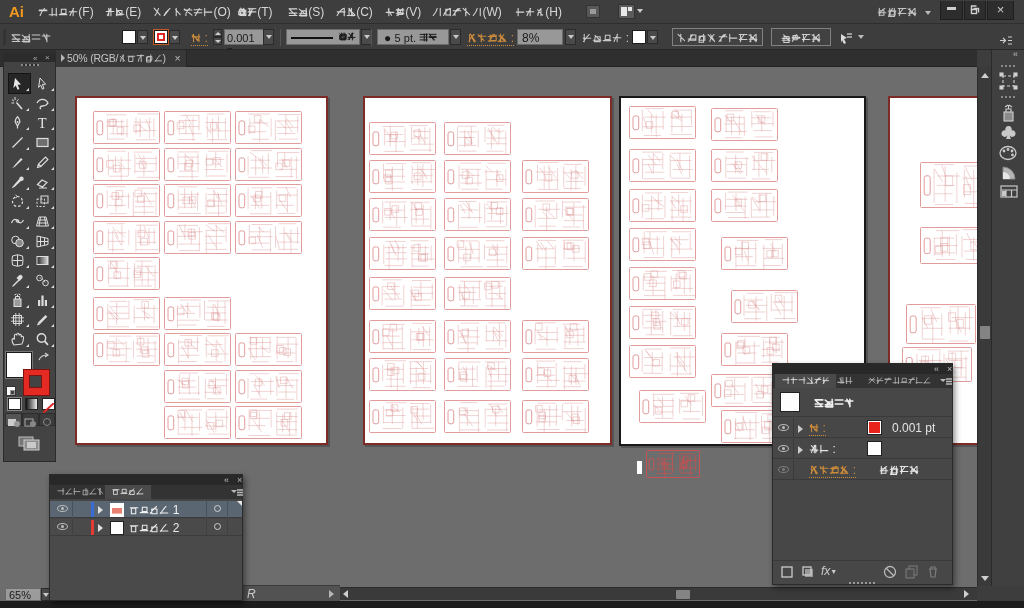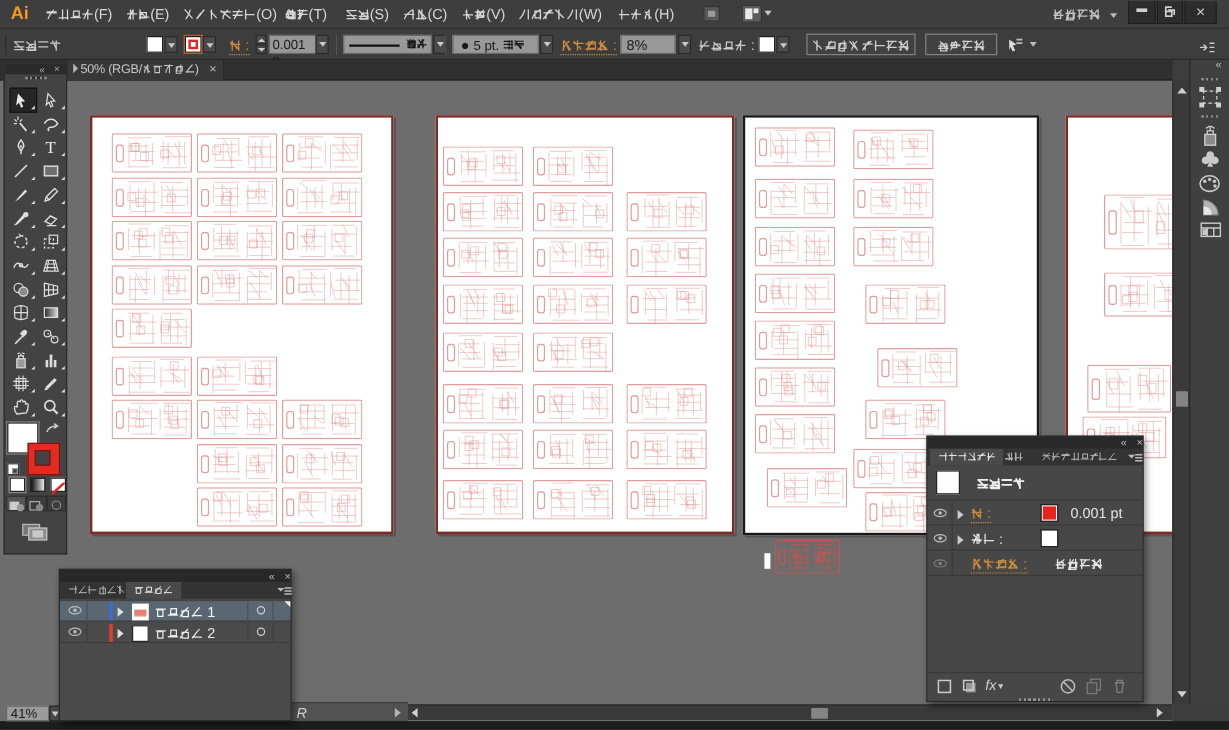--- a/index.html
+++ b/index.html
@@ -733,21 +733,21 @@
   <span class="arrlf" style="left:3px;top:2px"></span>
   <span class="sthumb" style="left:336px;top:2px;width:14px;height:9px"></span>
   <span class="arrrt" style="left:624px;top:2px"></span>
 </div>
 <div class="abs" id="statusstrip" style="left:243px;top:585px;width:97px;height:16px;background:#525252;border-top:1px solid #3a3a3a">
   <span style="position:absolute;left:4px;top:1px;font-size:12px;color:#cfcfcf;font-style:italic">R</span>
   <span class="arrrt" style="left:86px;top:4px;border-left-color:#b5b5b5"></span>
 </div>
 <div class="abs" id="bottombar"></div>
 <div class="abs" id="zoombox" style="left:5px;top:588px;width:44px;height:13px">
-  <span class="abs" style="left:0;top:0;width:36px;height:13px;background:#9b9b9b;border:1px solid #6a6a6a;color:#1a1a1a;font-size:11px;padding-left:3px">41%</span>
+  <span class="abs" style="left:0;top:0;width:36px;height:13px;background:#9b9b9b;border:1px solid #6a6a6a;color:#1a1a1a;font-size:11px;padding-left:3px">65%</span>
   <span class="abs" style="left:36px;top:0;width:10px;height:13px;background:#4a4a4a;border:1px solid #2a2a2a">
       <span class="arrdn" style="left:1px;top:4px;border-left-width:3px;border-right-width:3px;border-top-width:4px"></span>
     </span>
 </div>
 <div class="abs" id="toolbar" style="left:3px;top:53px;width:53px;height:409px;background:#434343;border:1px solid #2b2b2b;border-top:none">
   <div class="abs" style="left:0;top:0;width:51px;height:9px;background:#2b2b2b">
     <span style="position:absolute;left:29px;top:1px;color:#aaa;font-size:8px;letter-spacing:-1px">«</span>
     <span style="position:absolute;left:41px;top:0px;color:#aaa;font-size:8px">×</span>
   </div>
   <div class="abs" style="left:17px;top:11px;width:18px;height:2px;background:repeating-linear-gradient(90deg,#8a8a8a 0 2px,#2b2b2b 2px 4px)"></div>

